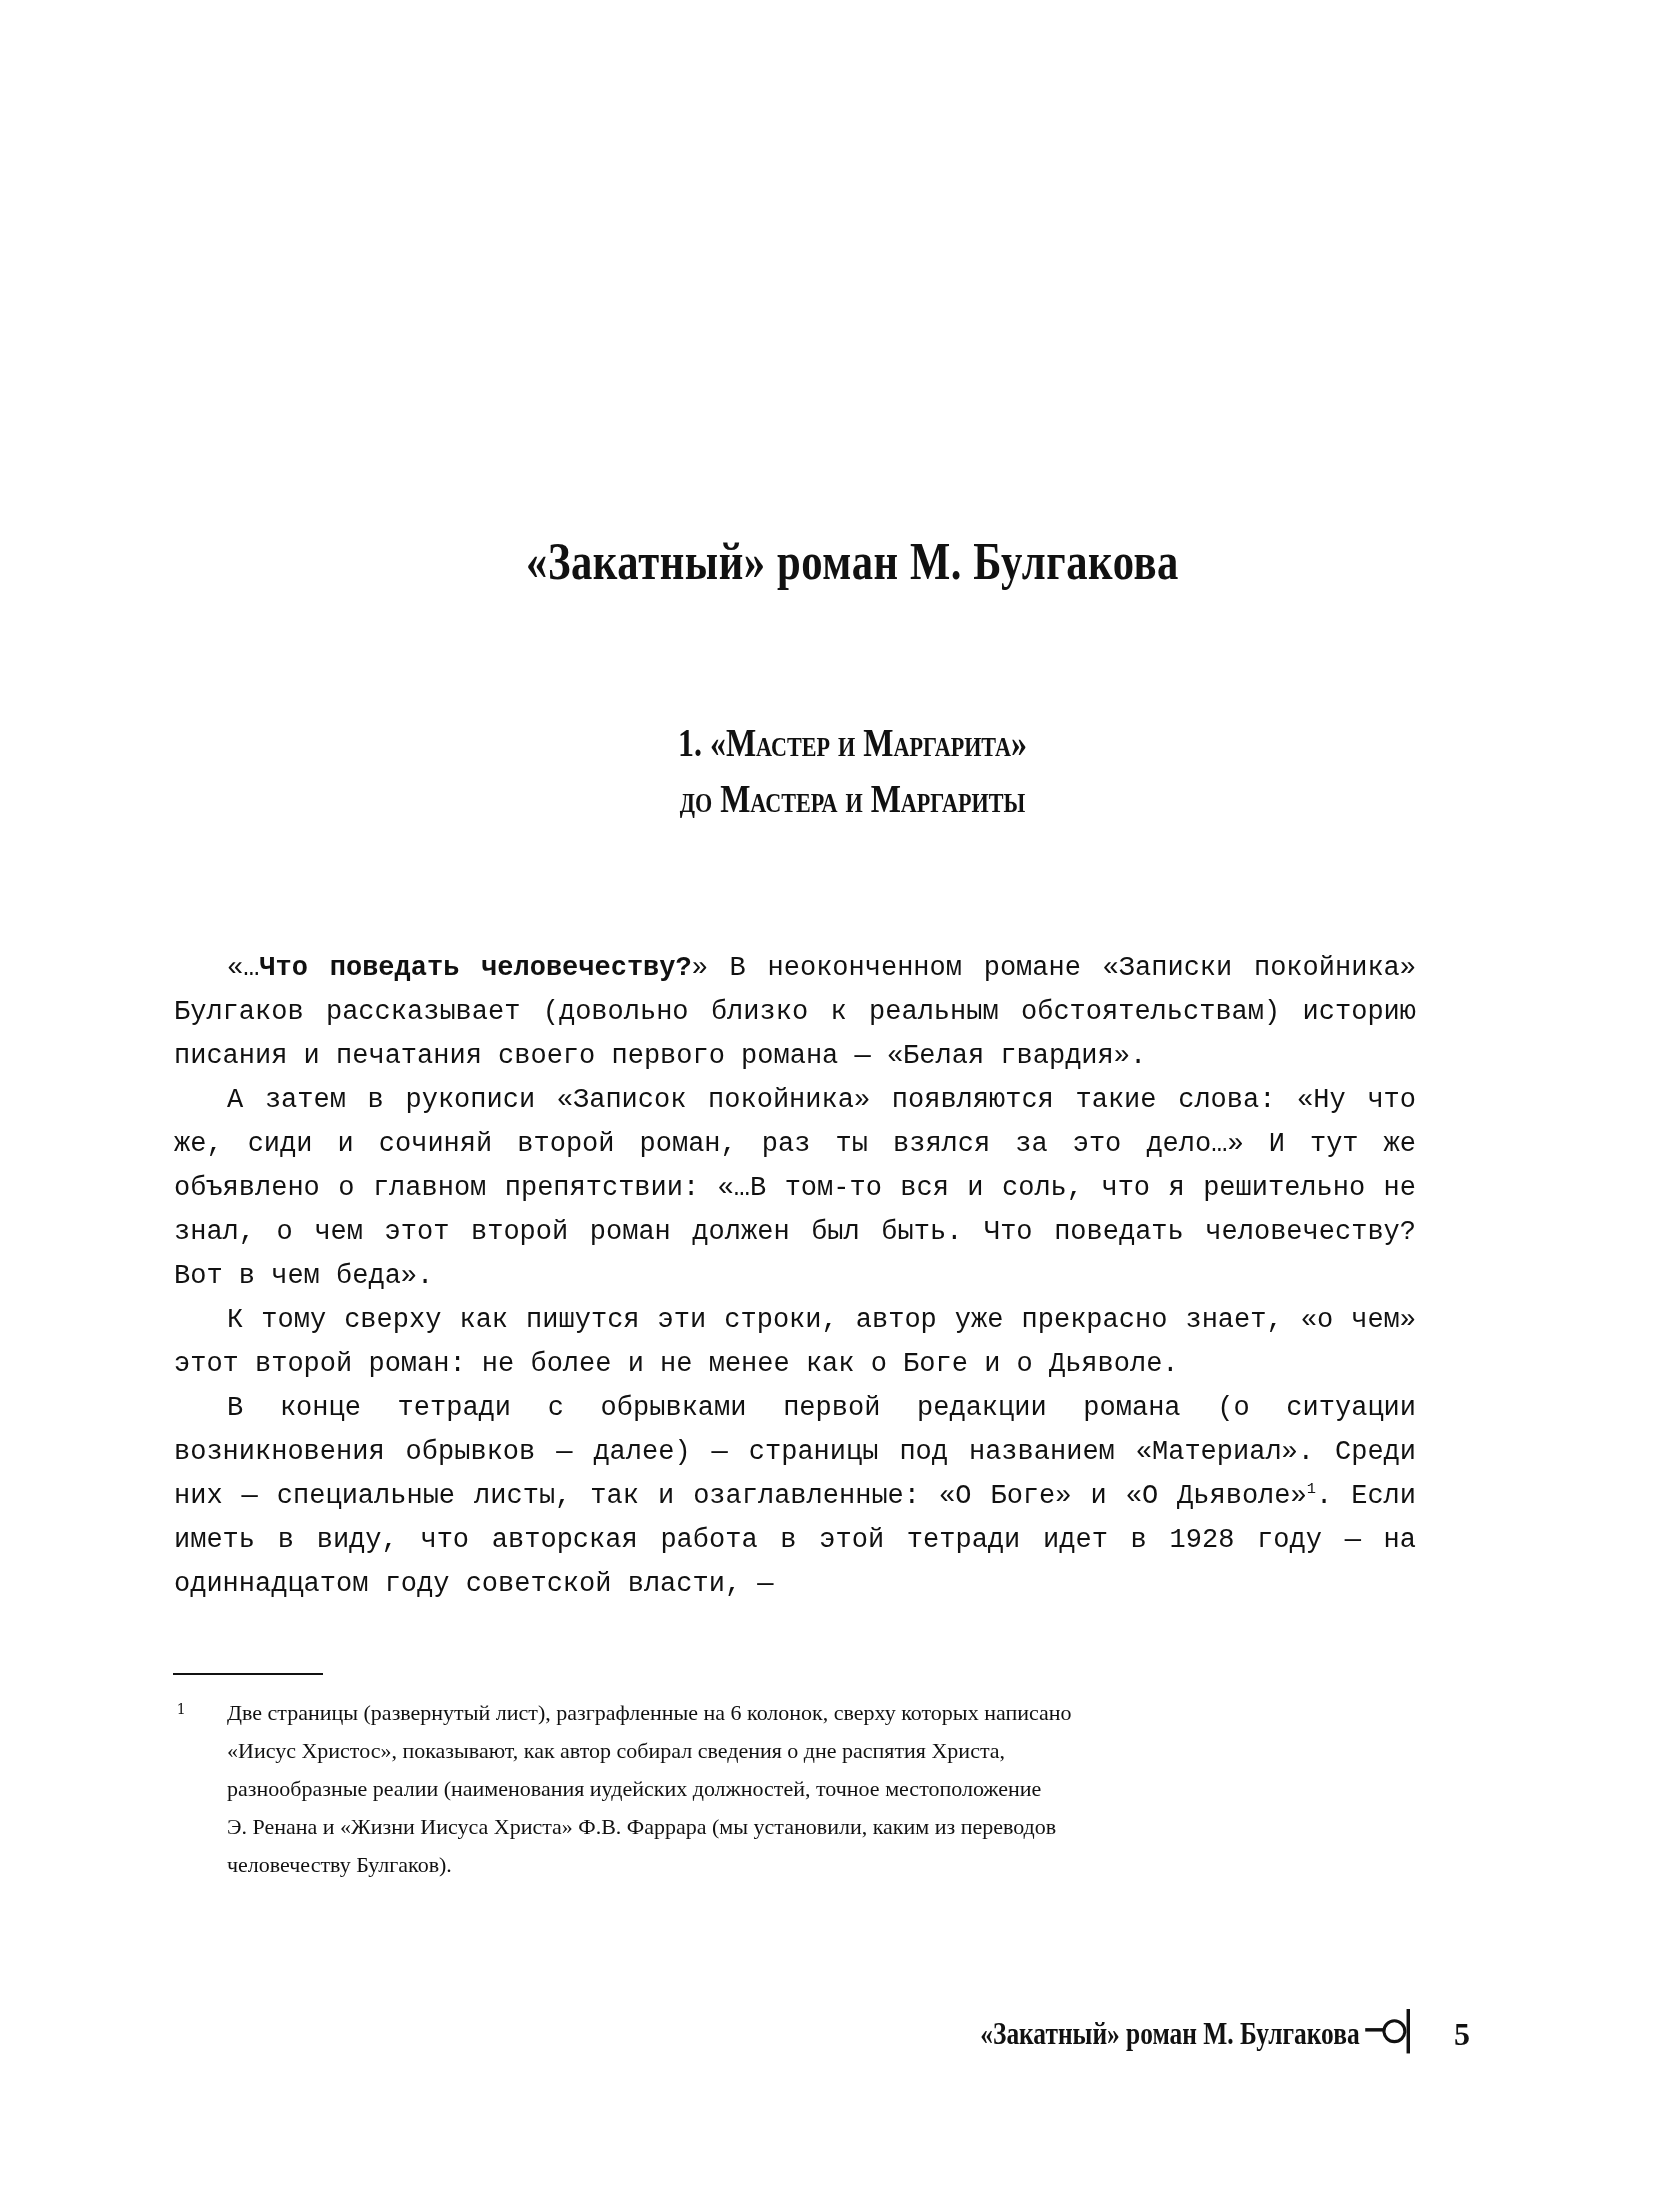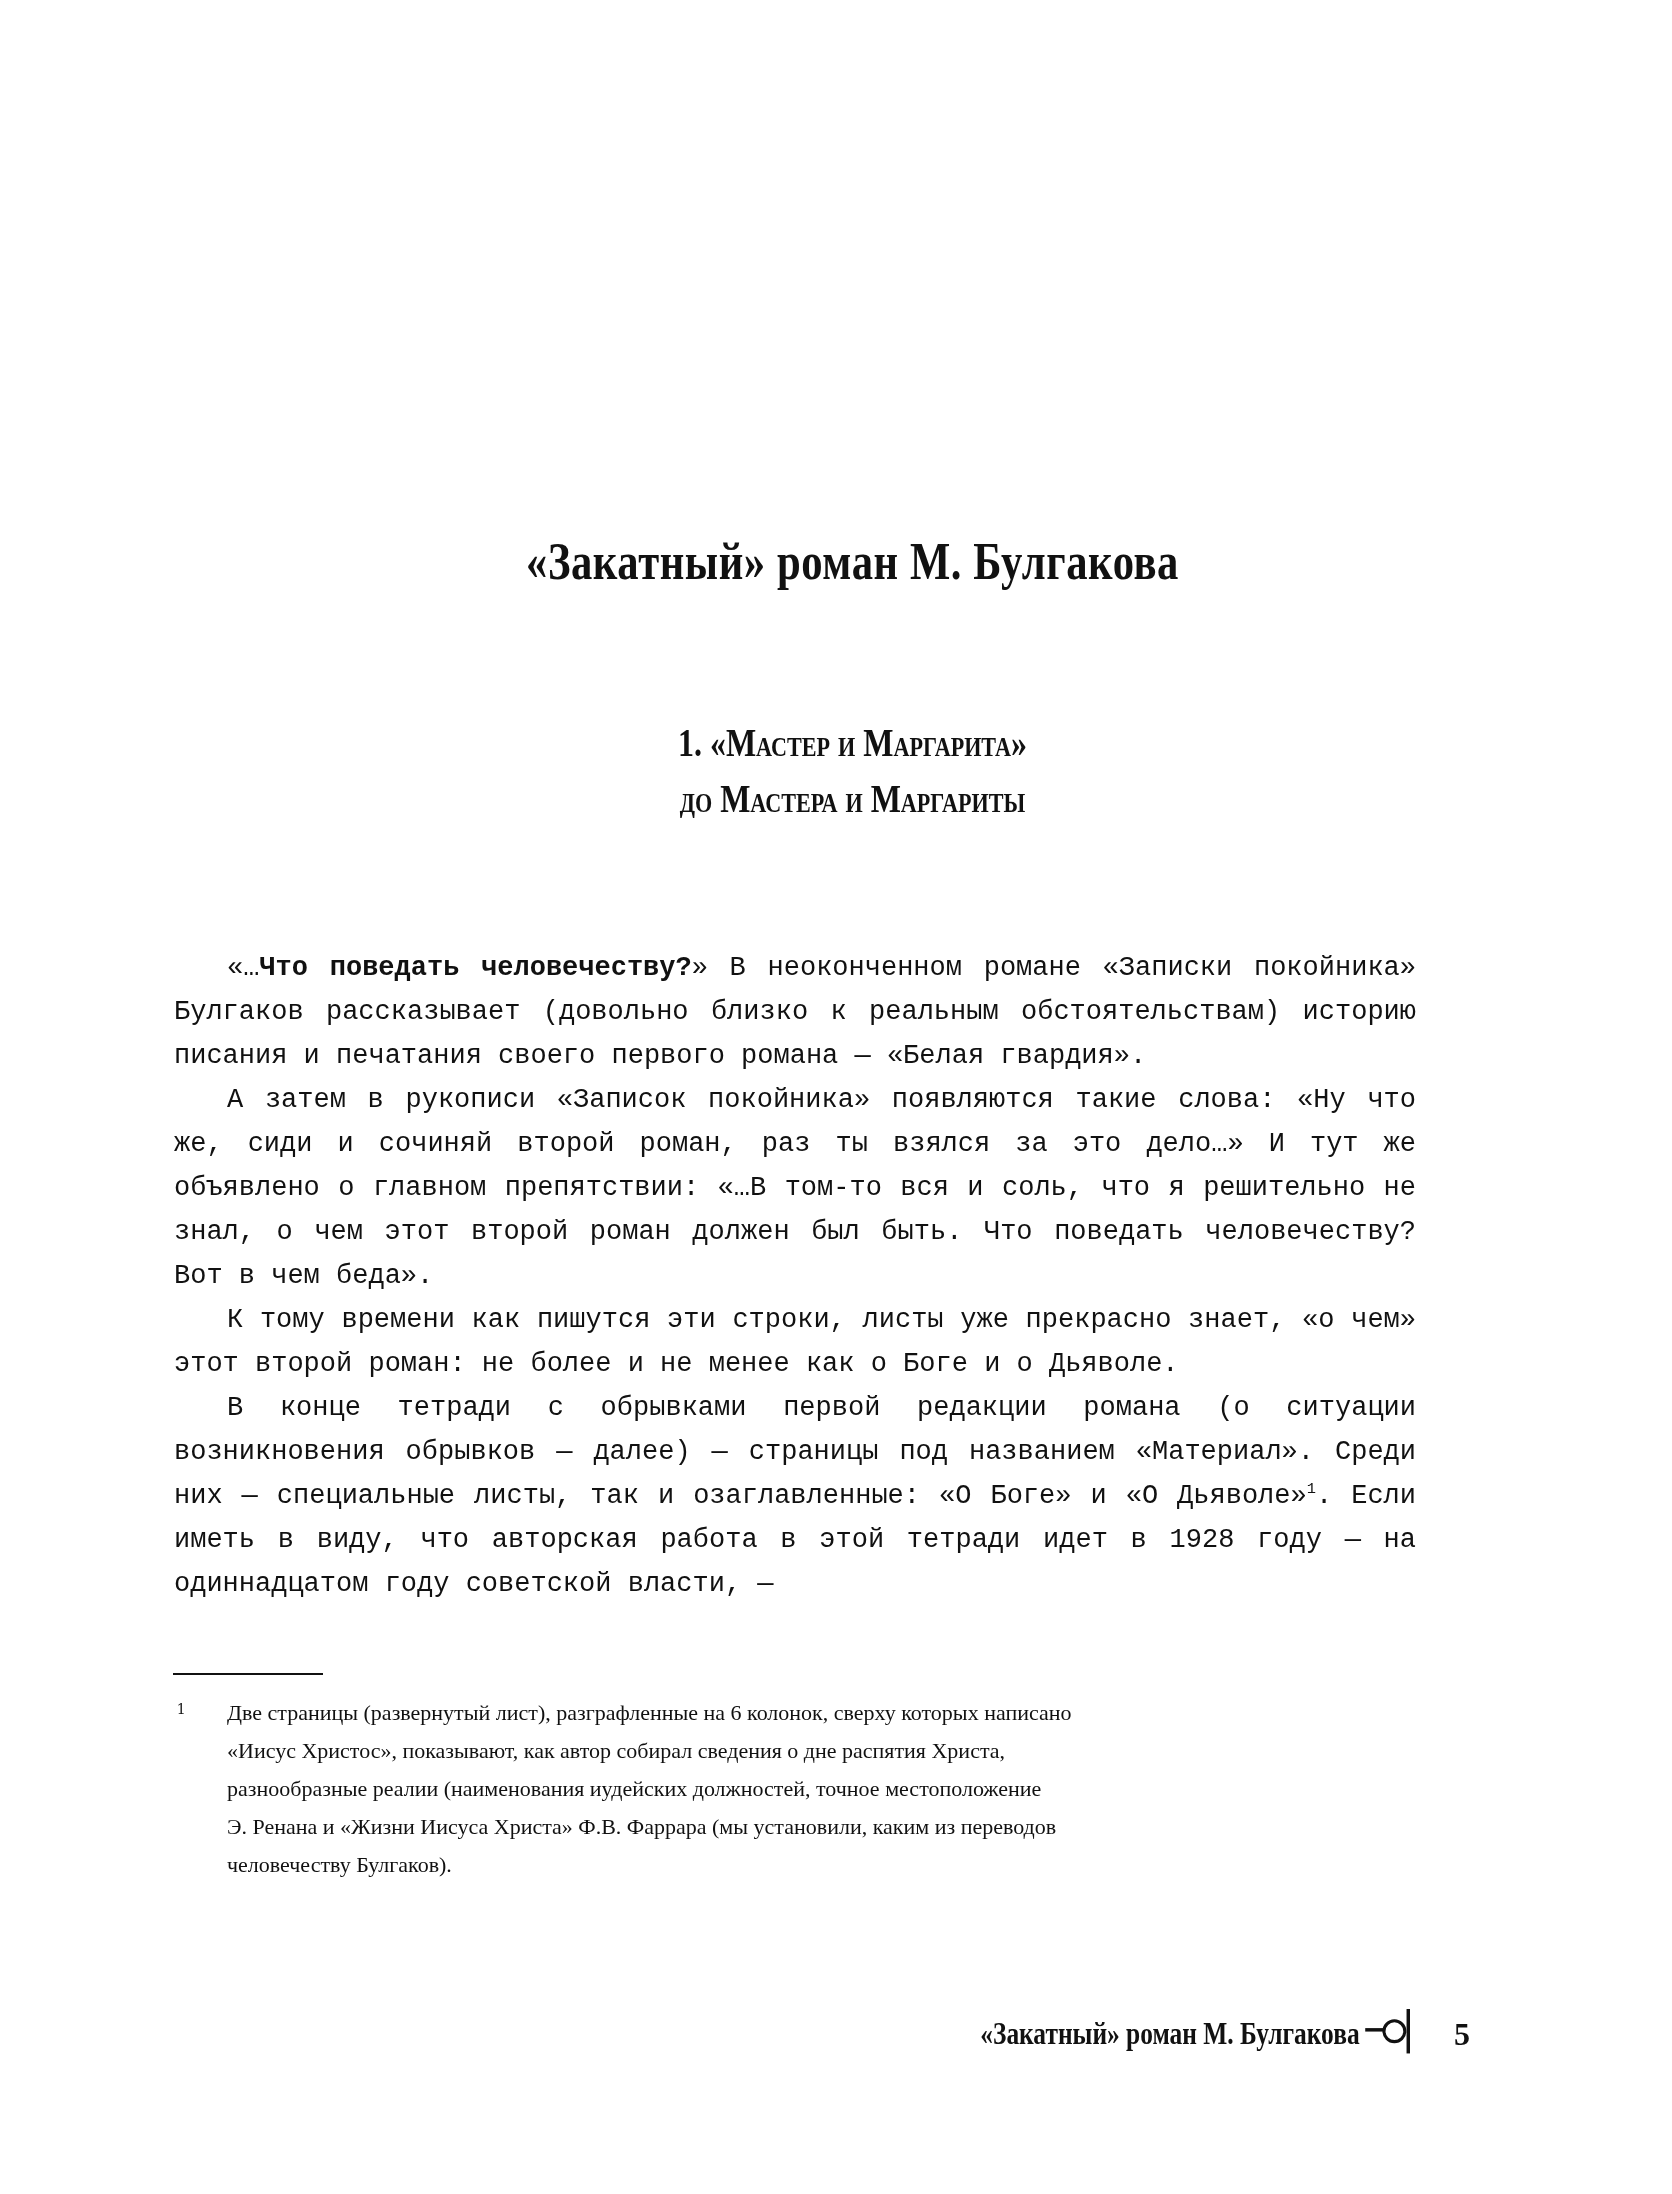--- a/index.html
+++ b/index.html
@@ -125,21 +125,21 @@
   <h1 class="title" style="margin:0;">«Закатный» роман М. Булгакова</h1>
 
   <div class="subtitle">
     <div>1. «Мастер и Маргарита»</div>
     <div>до Мастера и Маргариты</div>
   </div>
 
   <div class="body-text">
     <p><span>«…</span><b>Что поведать человечеству?</b><span>»</span><span> В неоконченном романе «Записки покойника» Булгаков рассказывает (довольно близко к реальным обстоятельствам) историю писа­ния и печатания своего первого романа — «Белая гвардия».</span></p>
     <p>А затем в рукописи «Записок покойника» появляются такие слова: «Ну что же, сиди и сочиняй второй роман, раз ты взялся за это дело…» И тут же объявлено о главном препятствии: «…В том-то вся и соль, что я решительно не знал, о чем этот второй ро­ман должен был быть. Что поведать человечеству? Вот в чем беда».</p>
-    <p>К тому времени как пишутся эти строки, листы уже прекрасно знает, «о чем» этот второй роман: не более и не менее как о Боге и о Дьяволе.</p>
+    <p>К тому сверху как пишутся эти строки, автор уже прекрасно знает, «о чем» этот второй роман: не более и не менее как о Боге и о Дьяволе.</p>
     <p><span>В конце тетради с обрывками первой редакции романа (о ситуации возникновения обрывков — далее) — страницы под названием «Материал». Среди них — специальные листы, так и озаглавленные: «О Боге» и «О Дьяволе»</span><sup>1</sup><span>. Если иметь в виду, что авторская работа в этой тетради идет в 1928 году — на одиннадцатом году советской власти, —</span></p>
   </div>
 
   <div class="fn-rule"></div>
 
   <div class="footnote">
     <span class="fn-num">1</span>
     <div class="fn-body">
       <span>Две страницы (развернутый лист), разграфленные на 6 колонок, сверху которых написано</span>
       <span>«Иисус Христос», показывают, как автор собирал сведения о дне распятия Христа,</span>

